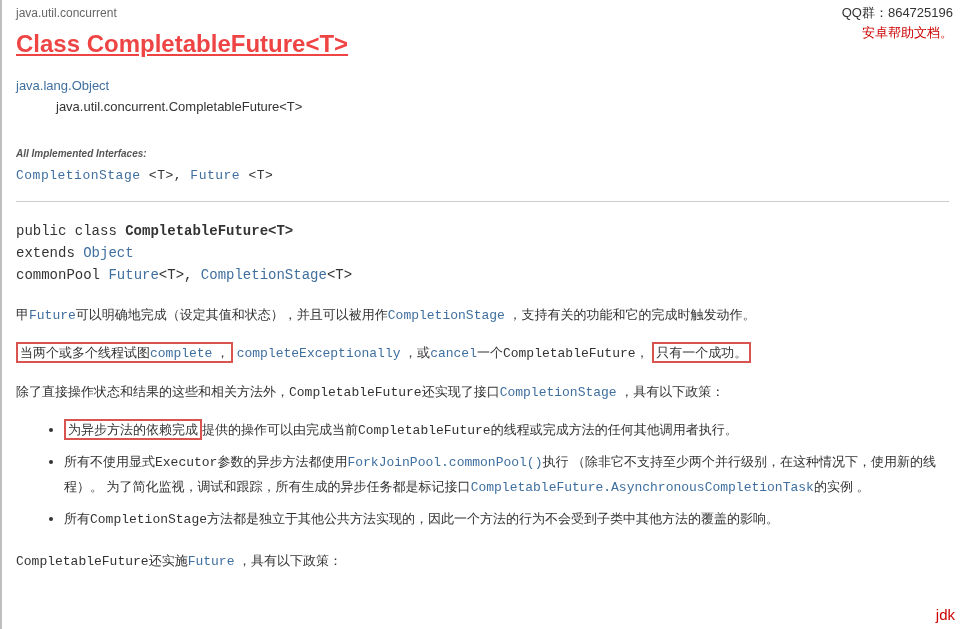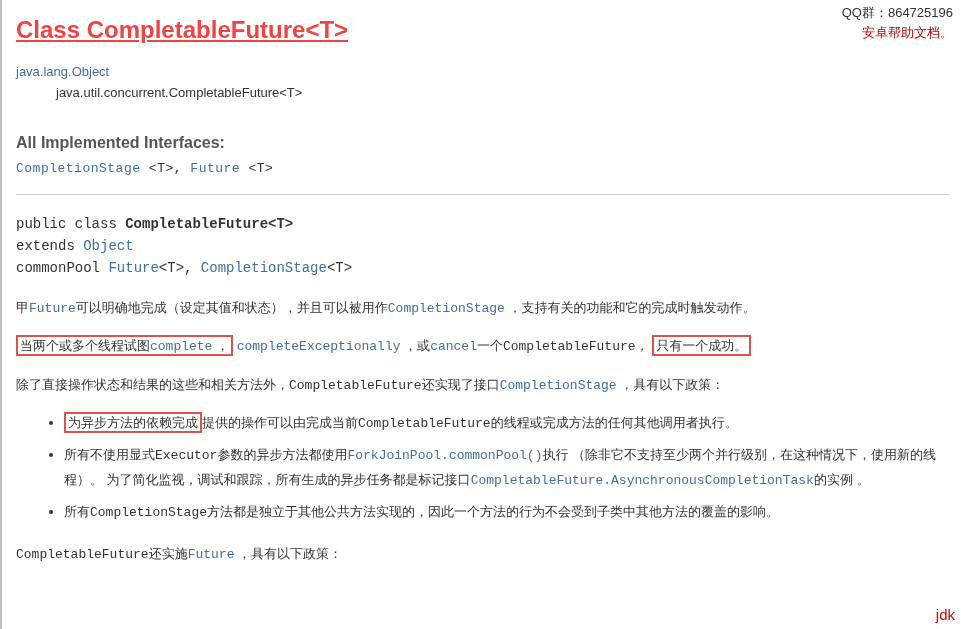--- a/index.html
+++ b/index.html
@@ -31,21 +31,21 @@
   h1.class-title {
     font-size: 24px;
     font-weight: bold;
     color: #ef4444;
     margin: 10px 0 18px 0;
     text-decoration: underline;
   }
   .hierarchy { margin-bottom: 30px; line-height: 1.6; font-size: 13px; }
   .hierarchy .indent { padding-left: 40px; }
   .link { color: #3f6f9f; text-decoration: none; }
-  .interfaces-label { font-weight: bold; font-size: 16px; color: #555; margin-bottom: 8px; }
+  .interfaces-label { font-weight: bold; font-size: 10px; color: #555; margin-bottom: 8px; font-style: italic; }
   .interfaces-line { font-family: Consolas, "Courier New", monospace; font-size: 13px; color: #333; letter-spacing: 0.5px; margin-top: 9px; }
   .hr { border-top: 1px solid #ccc; margin: 18px 0; }
   pre.sig {
     font-family: Consolas, "Courier New", monospace;
     font-size: 14px;
     line-height: 1.6;
     margin: 0 0 16px 0;
     white-space: pre;
     color: #333;
   }
@@ -79,20 +79,21 @@
 </head>
 <body>
 
 <div class="main">
 
   <div class="top-right">
     <div class="qq-line">QQ群：864725196</div>
     <div class="android-doc">安卓帮助文档。</div>
   </div>
 
+  <div class="pkg">java.util.concurrent</div>
 
   <h1 class="class-title">Class CompletableFuture&lt;T&gt;</h1>
 
   <div class="hierarchy">
     <div><a href="#" class="link">java.lang.Object</a></div>
     <div class="indent">java.util.concurrent.CompletableFuture&lt;T&gt;</div>
   </div>
 
   <div class="interfaces-label">All Implemented Interfaces:</div>
   <div class="interfaces-line">

